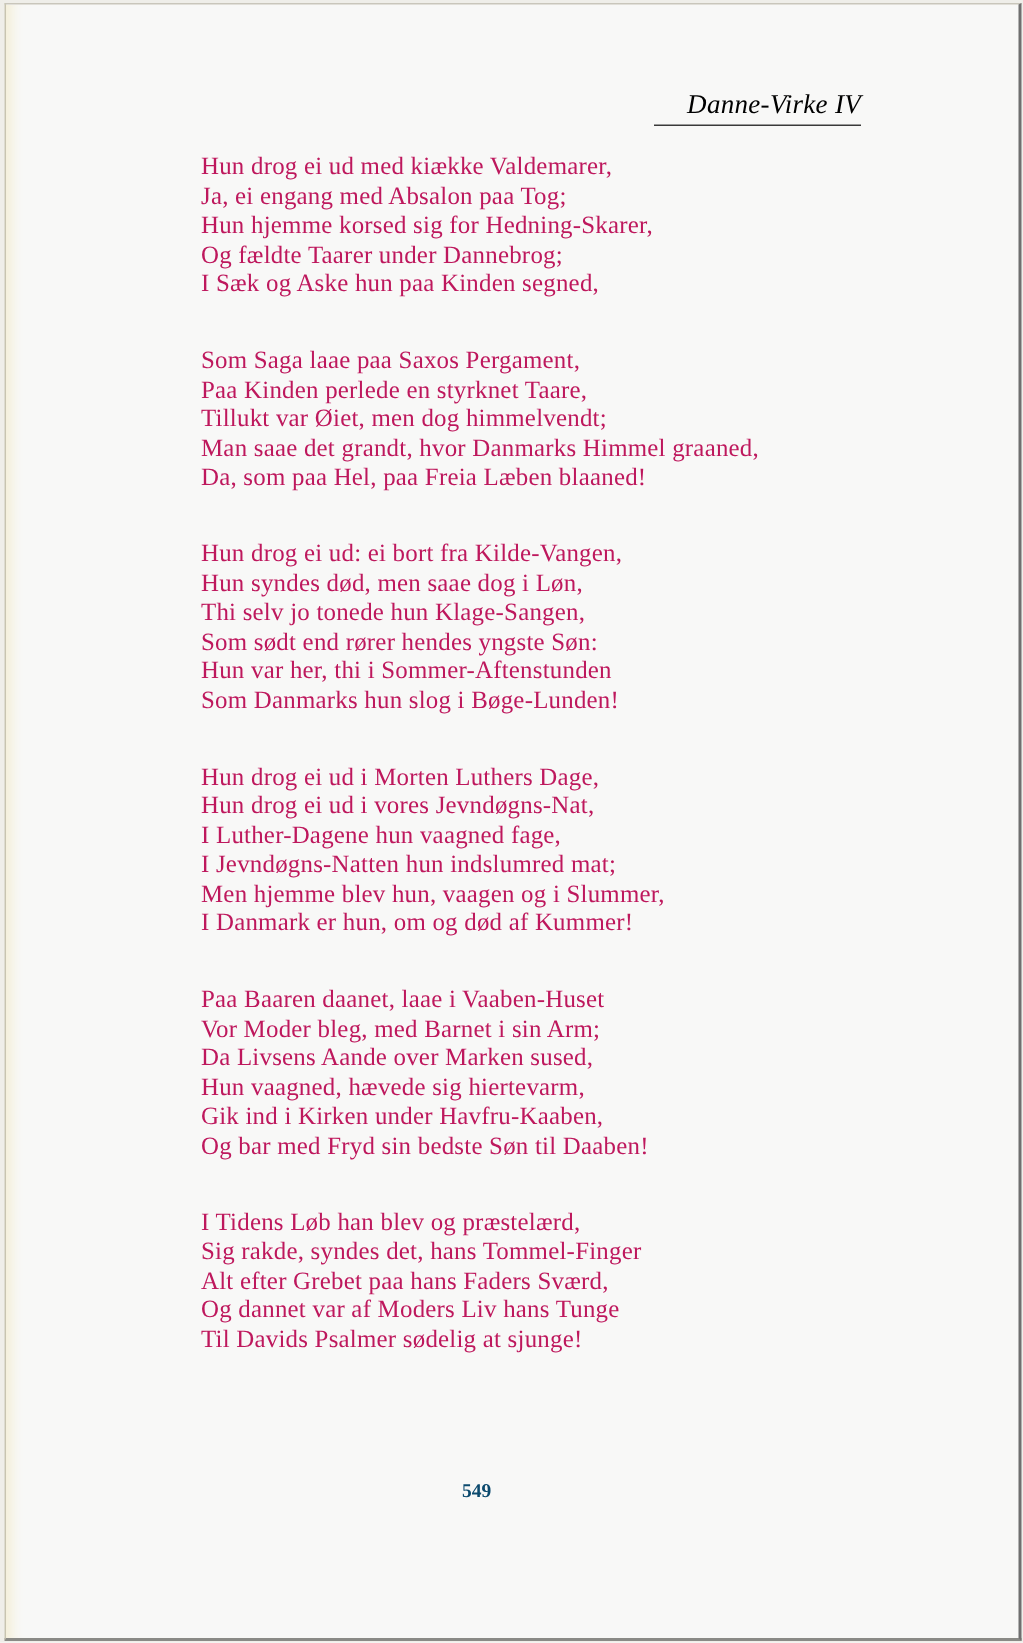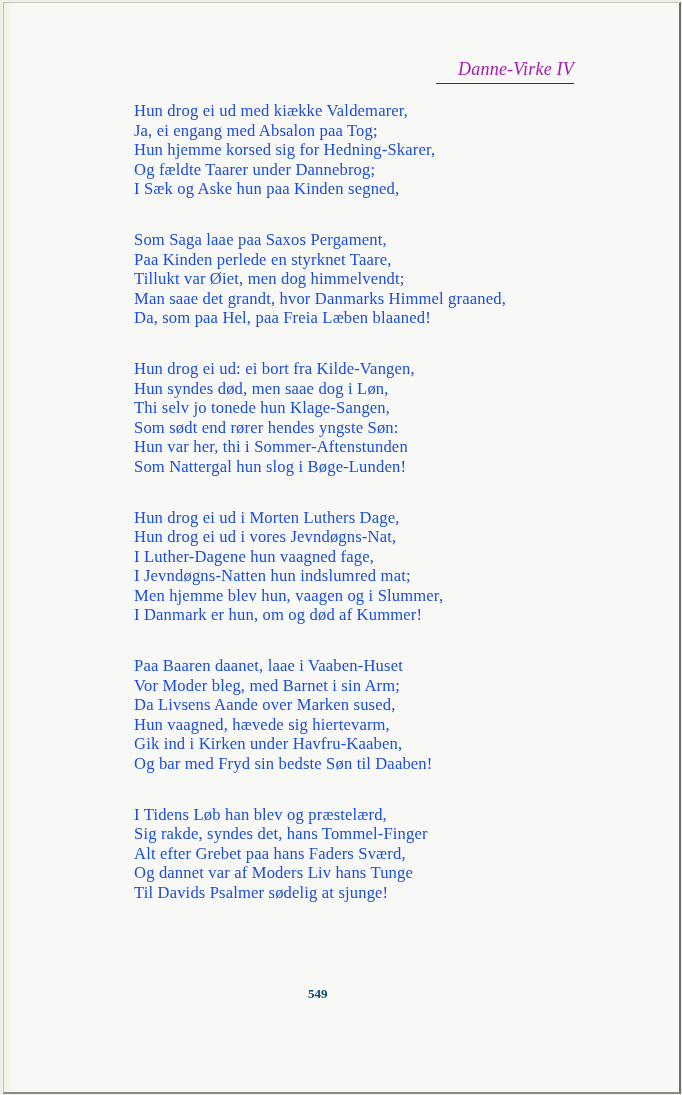--- a/index.html
+++ b/index.html
@@ -14,31 +14,31 @@
     background: #f8f8f7;
     border-top: 1px solid #c9c6bb;
     border-right: 2px solid #6f6f6f;
     border-bottom: 2px solid #8a8a86;
     border-left: 1px solid #c8c4b0;
     box-shadow: inset 10px 0 8px -6px #f4efd8;
   }
   .running-head {
     position: absolute; left: 436px; top: 56px;
     width: 134px;
-    font-style: italic; font-size: 18px; color: #a21caf;
+    font-style: italic; font-size: 18px; color: #000000;
     text-align: right; letter-spacing: 0.2px;
   }
   .head-rule {
     position: absolute; left: 432px; top: 80px;
     width: 138px; height: 0; border-top: 1px solid #3a3a3a;
   }
   .poem {
     position: absolute; left: 130px; top: 98px;
     width: 480px;
-    font-size: 16.6px; color: #1d4ed8;
+    font-size: 16.6px; color: #be185d;
   }
   .stanza { margin: 0 0 31px 0; }
   .line { display: block; height: 19.6px; line-height: 19.6px; white-space: nowrap; letter-spacing: 0.15px; }
   .folio {
     position: absolute; left: 304px; top: 983px;
     font-size: 13px; font-weight: bold; color: #0c4a6e;
   }
 </style>
 </head>
 <body>
@@ -61,21 +61,21 @@
       <span class="line">Tillukt var Øiet, men dog himmelvendt;</span>
       <span class="line">Man saae det grandt, hvor Danmarks Himmel graaned,</span>
       <span class="line">Da, som paa Hel, paa Freia Læben blaaned!</span>
     </div>
     <div class="stanza">
       <span class="line">Hun drog ei ud: ei bort fra Kilde-Vangen,</span>
       <span class="line">Hun syndes død, men saae dog i Løn,</span>
       <span class="line">Thi selv jo tonede hun Klage-Sangen,</span>
       <span class="line">Som sødt end rører hendes yngste Søn:</span>
       <span class="line">Hun var her, thi i Sommer-Aftenstunden</span>
-      <span class="line">Som Nattergal hun slog i Bøge-Lunden!</span>
+      <span class="line">Som Danmarks hun slog i Bøge-Lunden!</span>
     </div>
     <div class="stanza">
       <span class="line">Hun drog ei ud i Morten Luthers Dage,</span>
       <span class="line">Hun drog ei ud i vores Jevndøgns-Nat,</span>
       <span class="line">I Luther-Dagene hun vaagned fage,</span>
       <span class="line">I Jevndøgns-Natten hun indslumred mat;</span>
       <span class="line">Men hjemme blev hun, vaagen og i Slummer,</span>
       <span class="line">I Danmark er hun, om og død af Kummer!</span>
     </div>
     <div class="stanza">

